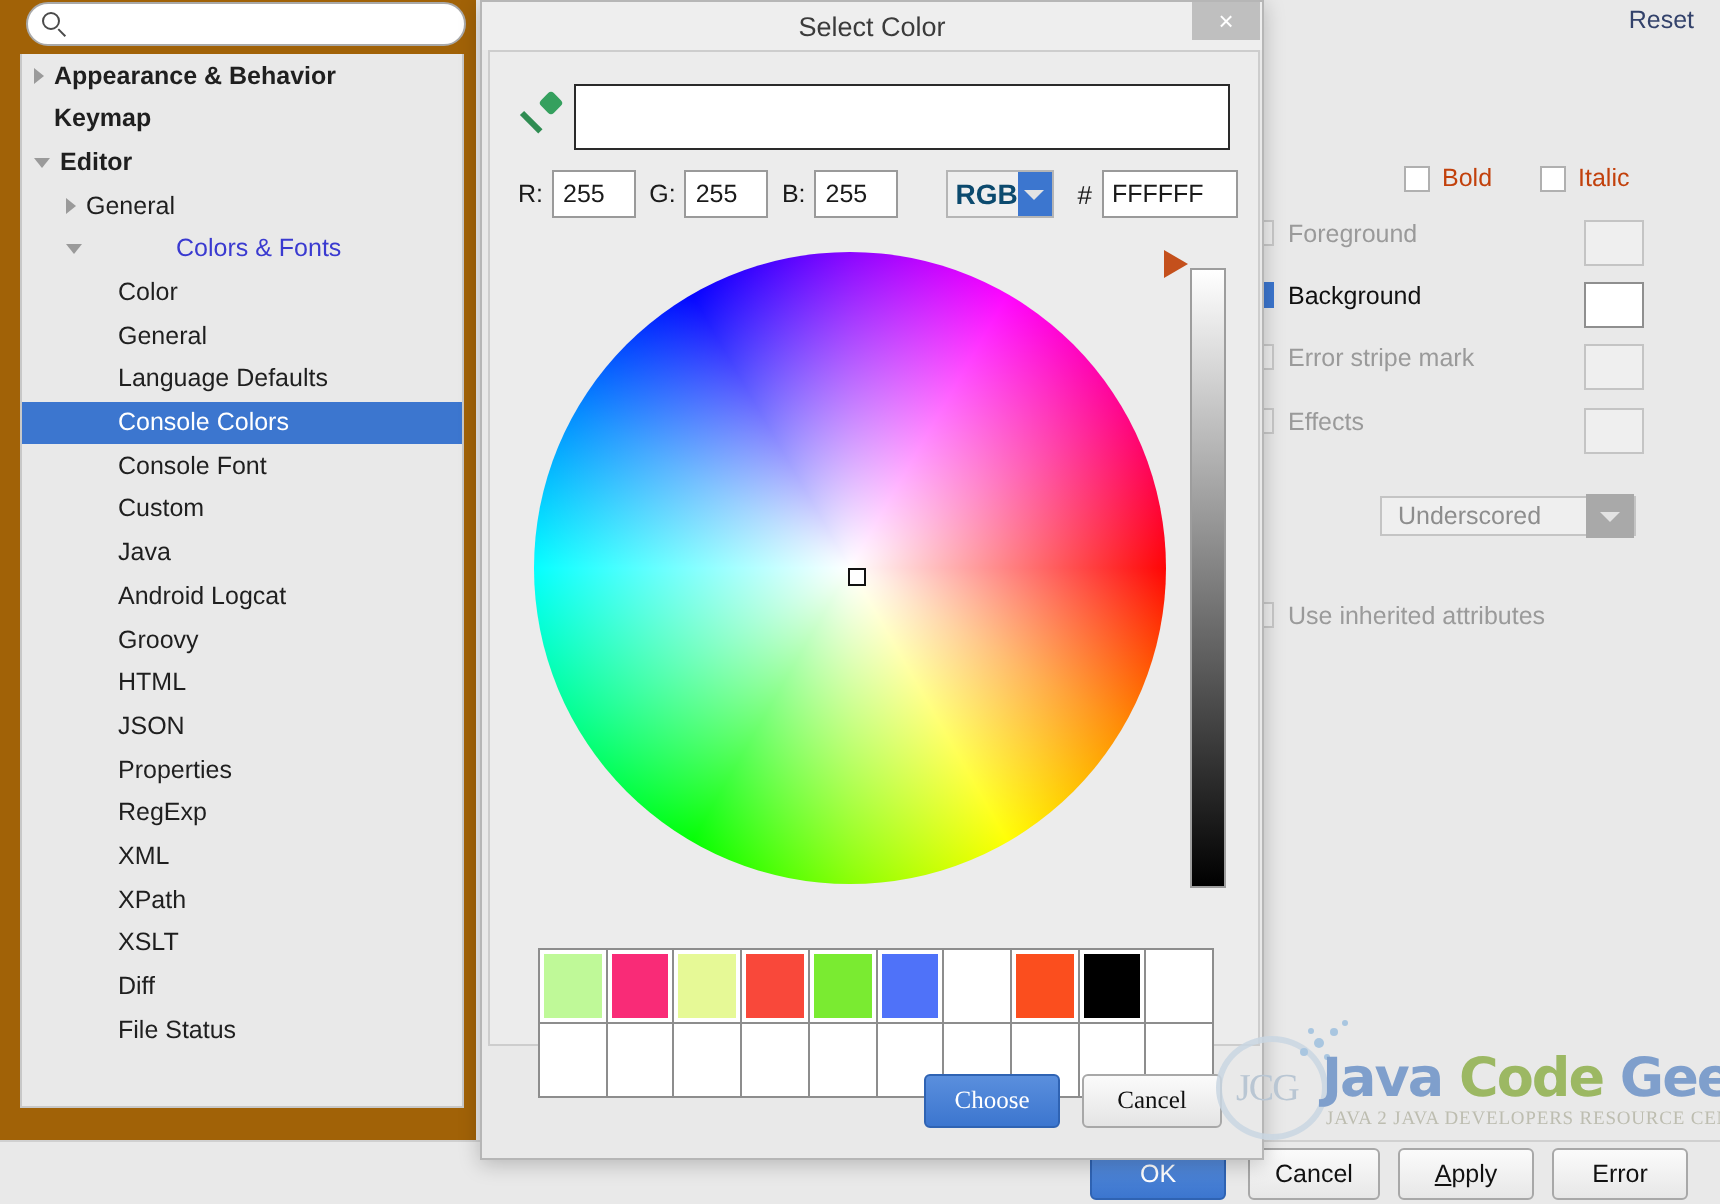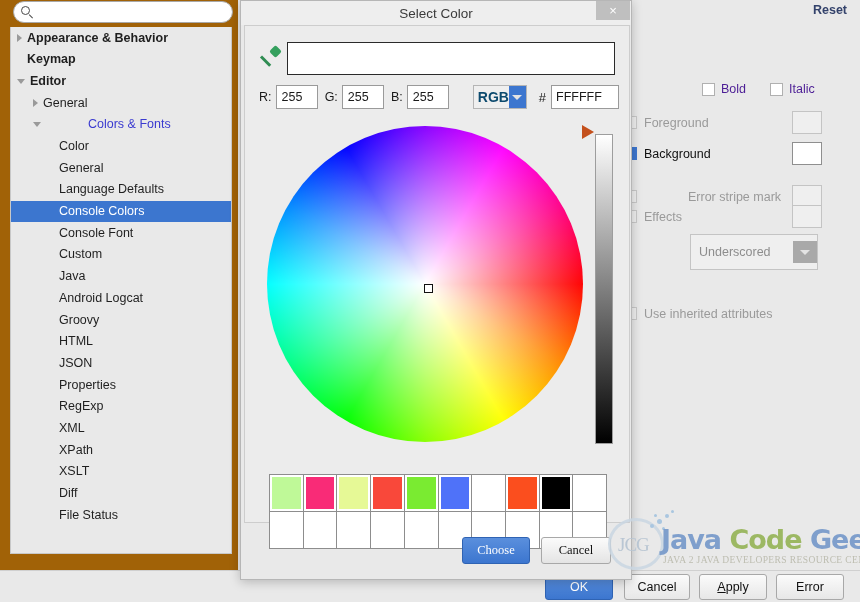--- a/index.html
+++ b/index.html
@@ -73,52 +73,52 @@
   .tree-label.bold { font-weight: bold; }
   .tree-label.link { color: #3a3ad0; }
 
   
   .settings-right {
     position: absolute; left: 630px; top: 0; width: 230px; height: 570px;
     background: #e9e9e9;
   }
   .reset-link {
     position: absolute; right: 13px; top: 3px;
-    color: #33426b; font-weight: bold; font-size: 12.5px;
+    color: #33426b; font-weight: normal; font-size: 12.5px;
     text-decoration: none;
   }
   .bold-italic-row {
     position: absolute; left: 72px; top: 80px; width: 160px; height: 18px;
     display: flex; align-items: center; gap: 24px;
   }
   .cb {
     width: 13px; height: 13px; background: #ffffff;
     border: 1px solid #b0b0b0; flex: 0 0 auto;
   }
-  .cb-lbl { font-size: 12.5px; color: #4c1d95; margin-left: 6px; }
+  .cb-lbl { font-size: 12.5px; color: #c2410c; margin-left: 6px; }
 
   .attr-row {
     position: absolute; left: 0; width: 230px; height: 25px;
-    display: flex; align-items: center;
+    display: flex; 
   }
   .attr-check-clip {
     width: 13px; height: 13px; margin-left: -6px; flex: 0 0 auto;
     background: #efefef; border: 1px solid #c9c9c9; border-left: none;
   }
   .attr-check-clip.checked { background: #3c76cf; border-color: #3c76cf; }
   .attr-name { font-size: 12.5px; color: #9a9a9a; margin-left: 7px; }
   .attr-name.active { color: #101010; }
   .attr-swatch {
     position: absolute; left: 162px; width: 30px; height: 23px;
     background: #efefef; border: 1px solid #c4c4c4;
   }
   .attr-swatch.filled { background: #ffffff; border: 1px solid #8f8f8f; }
 
   .effect-select {
-    position: absolute; left: 690px; top: 234px; width: 128px; height: 36px;
+    position: absolute; left: 690px; top: 248px; width: 128px; height: 20px;
     background: #efefef; border: 1px solid #c4c4c4; display: flex; align-items: center;
   }
   .effect-select .txt { flex: 1; padding-left: 8px; font-size: 12.5px; color: #8d8d8d; }
   .effect-select .arrowbtn {
     width: 24px; height: 22px; background: #a9a9a9;
     display: flex; align-items: center; justify-content: center;
   }
   .caret-down-white {
     width: 0; height: 0;
     border-left: 5px solid transparent; border-right: 5px solid transparent;
@@ -438,21 +438,21 @@
           <div class="attr-row" style="top: 110px;">
             <span class="attr-check-clip"></span>
             <span class="attr-name">Foreground</span>
             <span class="attr-swatch"></span>
           </div>
           <div class="attr-row" style="top: 141px;">
             <span class="attr-check-clip checked"></span>
             <span class="attr-name active">Background</span>
             <span class="attr-swatch filled" style="background: rgb(255, 255, 255);"></span>
           </div>
-          <div class="attr-row" style="top: 184px; gap: 44px;">
+          <div class="attr-row" style="top: 172px;">
             <span class="attr-check-clip"></span>
             <span class="attr-name">Error stripe mark</span>
             <span class="attr-swatch"></span>
           </div>
           <div class="attr-row" style="top: 204px;">
             <span class="attr-check-clip"></span>
             <span class="attr-name">Effects</span>
             <span class="attr-swatch"></span>
           </div>
         </div>

